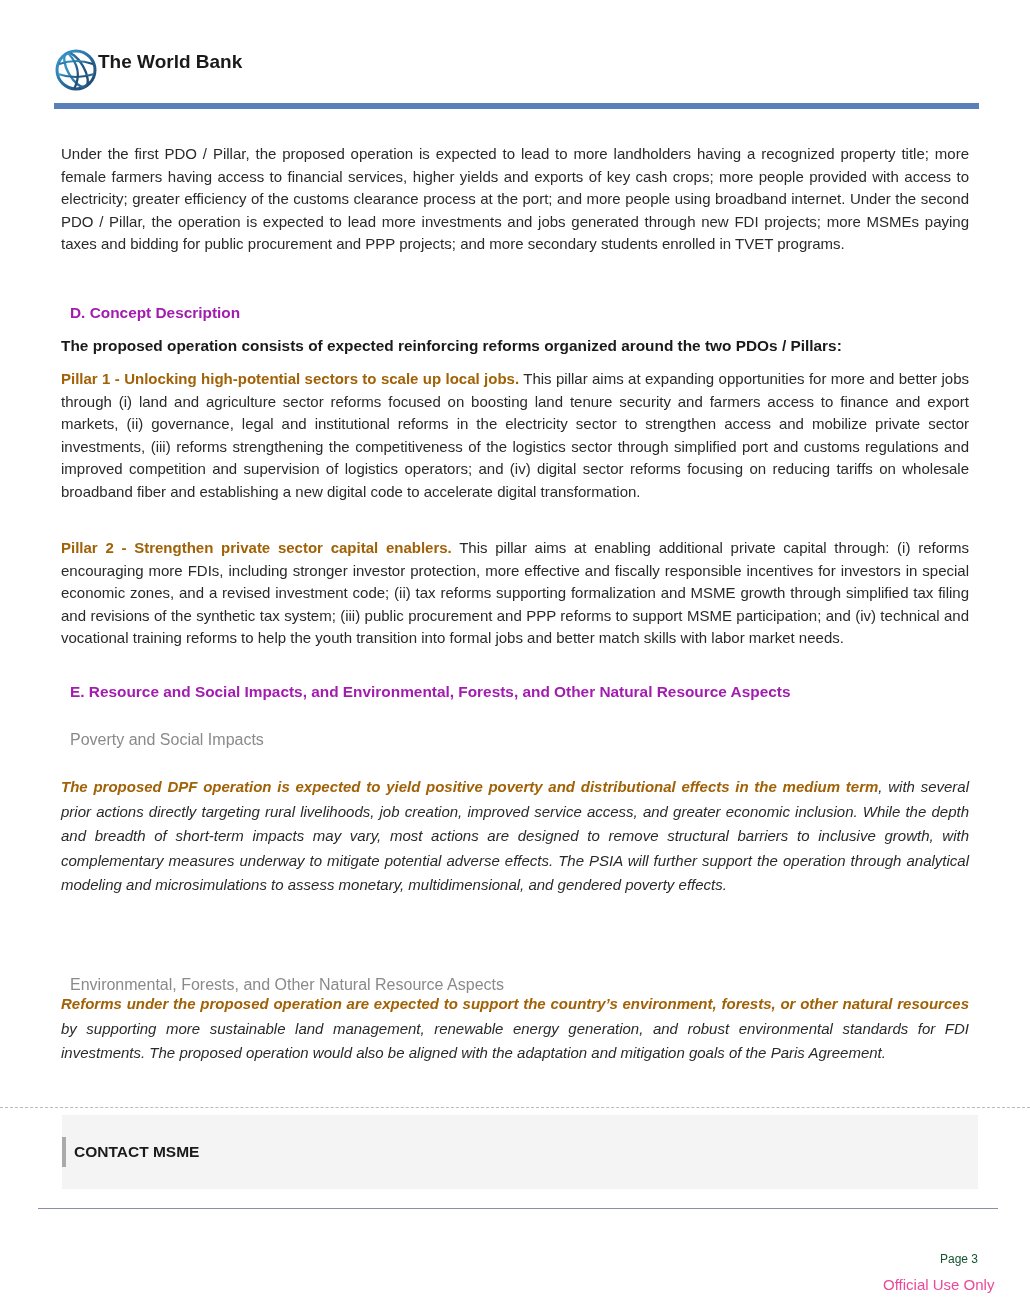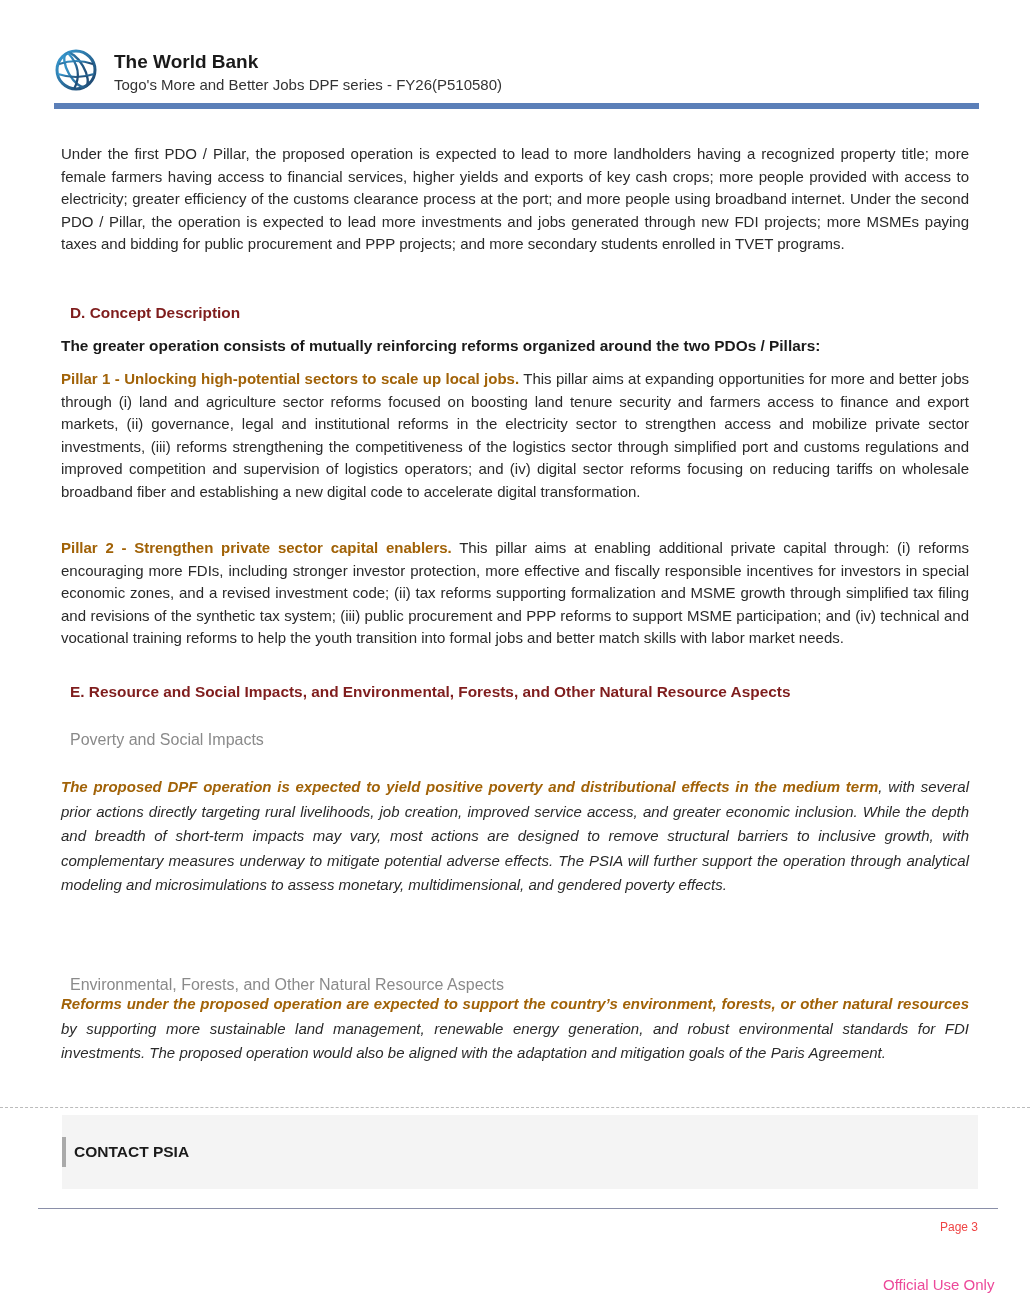--- a/index.html
+++ b/index.html
@@ -1,79 +1,78 @@
 <!DOCTYPE html>
 <html><head>
 <meta charset="utf-8">
 <style>
   * { box-sizing: border-box; margin: 0; padding: 0; }
   html, body { width: 1030px; height: 1313px; background: #ffffff; overflow: hidden; }
   body { font-family: "Liberation Sans", "DejaVu Sans", sans-serif; color: #222; position: relative; }
 
   .header { position: absolute; left: 54px; top: 46px; width: 925px; height: 64px; }
   .logo { position: absolute; left: 0; top: 2px; width: 44px; height: 44px; }
-  .org-name { position: absolute; left: 60px; top: 5px; font-size: 19px; font-weight: bold; color: #1a1a1a; }
+  .org-name { position: absolute; left: 44px; top: 5px; font-size: 19px; font-weight: bold; color: #1a1a1a; }
   .project-title { position: absolute; left: 60px; top: 30px; font-size: 15px; color: #333; }
   .header-rule { position: absolute; left: 54px; top: 103px; width: 925px; height: 6px; background: #5b7fb8; }
 
   .body-text { position: absolute; left: 61px; width: 908px; font-size: 15px; line-height: 22.5px; color: #2a2a2a; text-align: justify; }
-  .section-head { position: absolute; left: 70px; font-size: 15.4px; font-weight: bold; color: #7f1d1d; }
+  .section-head { position: absolute; left: 70px; font-size: 15.4px; font-weight: bold; color: #a21caf; }
   .lead-bold { position: absolute; left: 61px; font-size: 15.4px; font-weight: bold; color: #1a1a1a; }
   .subhead { position: absolute; left: 70px; font-size: 16px; color: #8a8a8a; }
   .b { font-weight: bold; color: #a16207; }
   .loose { line-height: 24.5px; font-style: italic; }
 
   .dashed { position: absolute; left: 0; top: 1107px; width: 1030px; border-top: 1px dashed #bbb; }
   .contact-box { position: absolute; left: 62px; top: 1115px; width: 916px; height: 74px; background: #f4f4f4; }
   .contact-bar { position: absolute; left: 0; top: 22px; width: 4px; height: 30px; background: #aaa; }
   .contact-label { position: absolute; left: 12px; top: 28px; font-size: 15.5px; font-weight: bold; color: #1a1a1a; }
   .footer-rule { position: absolute; left: 38px; top: 1208px; width: 960px; height: 1px; background: #8a8fa8; }
-  .page-num { position: absolute; left: 940px; top: 1220px; font-size: 12px; color: #ef4444; }
+  .page-num { position: absolute; left: 940px; top: 1252px; font-size: 12px; color: #14532d; }
   .official { position: absolute; left: 883px; top: 1276px; font-size: 15px; color: #ec4899; }
 </style>
 </head>
 <body>
 
 <div class="header">
   <svg class="logo" viewBox="0 0 44 44">
     <defs>
       <linearGradient id="g" x1="0" y1="0" x2="1" y2="1">
         <stop offset="0" stop-color="#3aa0d8"></stop>
         <stop offset="1" stop-color="#1c3f66"></stop>
       </linearGradient>
     </defs>
     <circle cx="22" cy="22" r="19" fill="none" stroke="url(#g)" stroke-width="3"></circle>
     <ellipse cx="22" cy="22" rx="8" ry="19" fill="none" stroke="url(#g)" stroke-width="2.4" transform="rotate(-30 22 22)"></ellipse>
     <path d="M5 16 Q22 10 39 16" fill="none" stroke="url(#g)" stroke-width="2.2"></path>
     <path d="M4 26 Q22 32 40 26" fill="none" stroke="url(#g)" stroke-width="2.2"></path>
     <path d="M14 5 Q30 22 20 41" fill="none" stroke="url(#g)" stroke-width="2.2"></path>
   </svg>
   <div class="org-name">The World Bank</div>
-  <div class="project-title">Togo's More and Better Jobs DPF series - FY26(P510580)</div>
 </div>
 <div class="header-rule"></div>
 
 <p class="body-text" style="top:143px;">Under the first PDO / Pillar, the proposed operation is expected to lead to more landholders having a recognized property title; more female farmers having access to financial services, higher yields and exports of key cash crops; more people provided with access to electricity; greater efficiency of the customs clearance process at the port; and more people using broadband internet. Under the second PDO / Pillar, the operation is expected to lead more investments and jobs generated through new FDI projects; more MSMEs paying taxes and bidding for public procurement and PPP projects; and more secondary students enrolled in TVET programs.</p>
 
 <div class="section-head" style="top:304px;">D. Concept Description</div>
-<div class="lead-bold" style="top:337px;">The greater operation consists of mutually reinforcing reforms organized around the two PDOs / Pillars:</div>
+<div class="lead-bold" style="top:337px;">The proposed operation consists of expected reinforcing reforms organized around the two PDOs / Pillars:</div>
 
 <p class="body-text" style="top:368px;"><span class="b">Pillar 1 - Unlocking high-potential sectors to scale up local jobs.</span><span> This pillar aims at expanding opportunities for more and better jobs through (i) land and agriculture sector reforms focused on boosting land tenure security and farmers access to finance and export markets, (ii) governance, legal and institutional reforms in the electricity sector to strengthen access and mobilize private sector investments, (iii) reforms strengthening the competitiveness of the logistics sector through simplified port and customs regulations and improved competition and supervision of logistics operators; and (iv) digital sector reforms focusing on reducing tariffs on wholesale broadband fiber and establishing a new digital code to accelerate digital transformation.</span></p>
 
 <p class="body-text" style="top:537px;"><span class="b">Pillar 2 - Strengthen private sector capital enablers.</span><span> This pillar aims at enabling additional private capital through: (i) reforms encouraging more FDIs, including stronger investor protection, more effective and fiscally responsible incentives for investors in special economic zones, and a revised investment code; (ii) tax reforms supporting formalization and MSME growth through simplified tax filing and revisions of the synthetic tax system; (iii) public procurement and PPP reforms to support MSME participation; and (iv) technical and vocational training reforms to help the youth transition into formal jobs and better match skills with labor market needs.</span></p>
 
 <div class="section-head" style="top:683px;">E. Resource and Social Impacts, and Environmental, Forests, and Other Natural Resource Aspects</div>
 
 <div class="subhead" style="top:731px;">Poverty and Social Impacts</div>
 <p class="body-text loose" style="top:775px;"><span class="b">The proposed DPF operation is expected to yield positive poverty and distributional effects in the medium term</span><span>, with several prior actions directly targeting rural livelihoods, job creation, improved service access, and greater economic inclusion. While the depth and breadth of short-term impacts may vary, most actions are designed to remove structural barriers to inclusive growth, with complementary measures underway to mitigate potential adverse effects. The PSIA will further support the operation through analytical modeling and microsimulations to assess monetary, multidimensional, and gendered poverty effects.</span></p>
 
 <div class="subhead" style="top:976px;">Environmental, Forests, and Other Natural Resource Aspects</div>
 <p class="body-text loose" style="top:992px;"><span class="b">Reforms under the proposed operation are expected to support the country’s environment, forests, or other natural resources</span><span> by supporting more sustainable land management, renewable energy generation, and robust environmental standards for FDI investments. The proposed operation would also be aligned with the adaptation and mitigation goals of the Paris Agreement.</span></p>
 
 <div class="dashed"></div>
 <div class="contact-box">
   <div class="contact-bar"></div>
-  <div class="contact-label">CONTACT PSIA</div>
+  <div class="contact-label">CONTACT MSME</div>
 </div>
 
 <div class="footer-rule"></div>
 <div class="page-num">Page 3</div>
 <div class="official">Official Use Only</div>
 
 </body></html>

